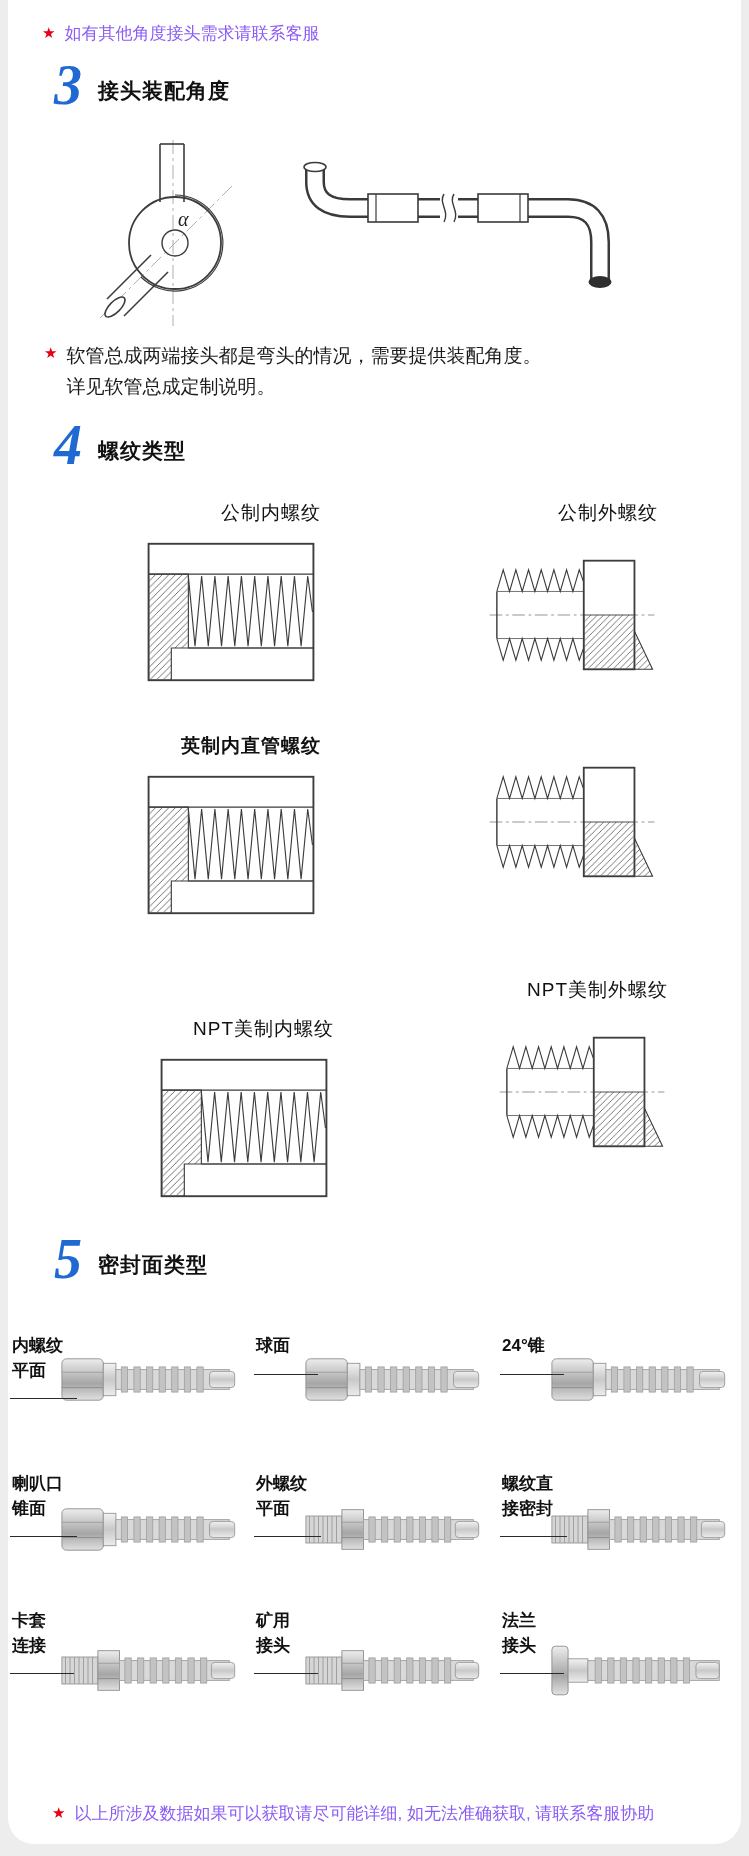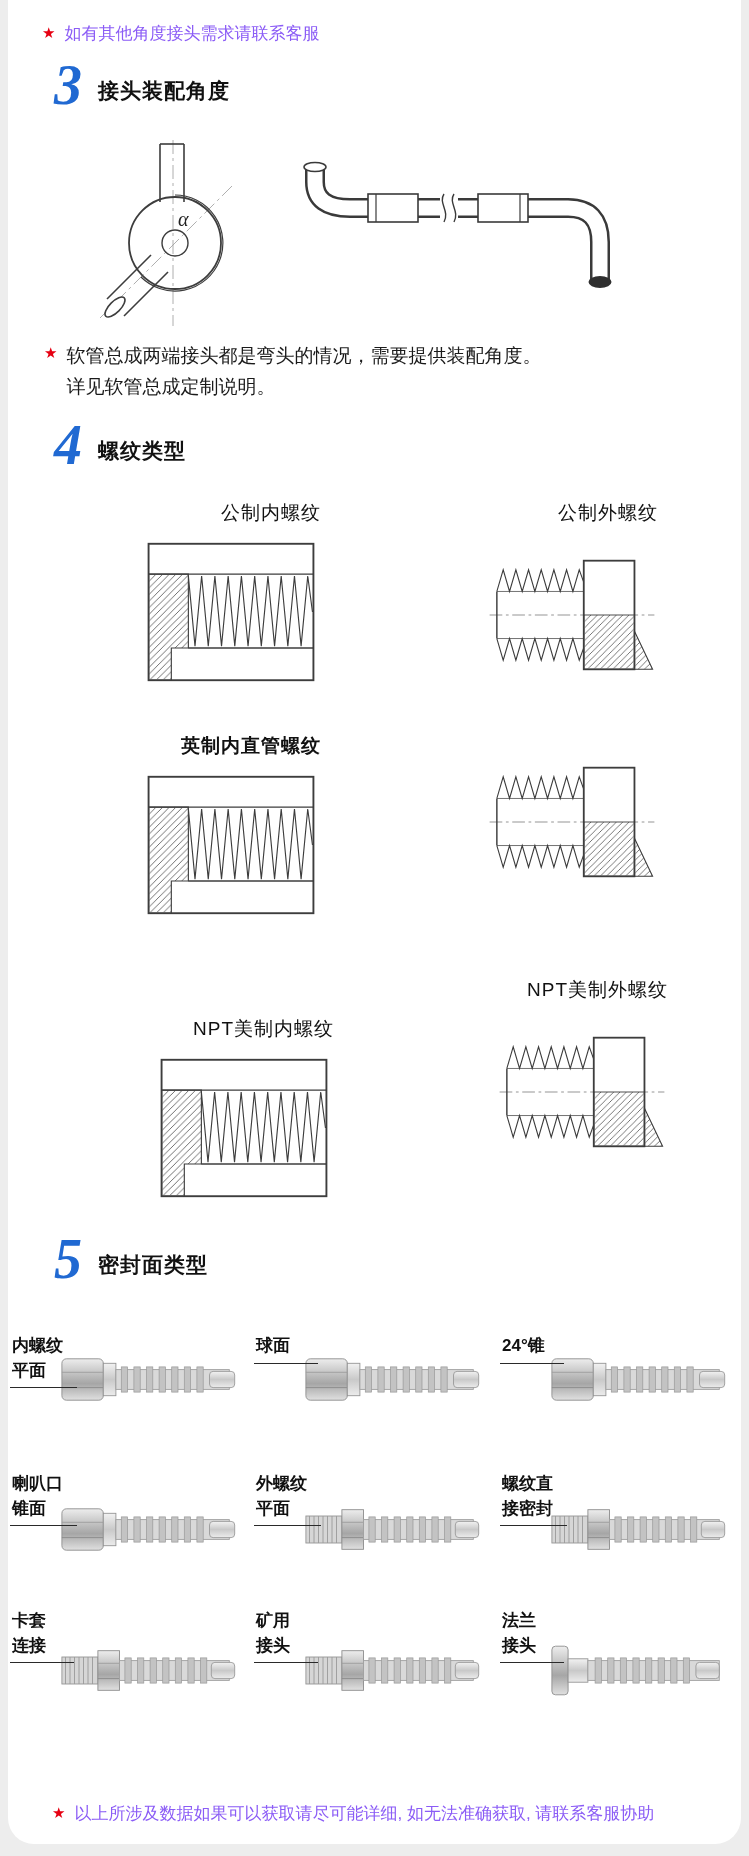--- a/index.html
+++ b/index.html
@@ -22,21 +22,21 @@
          font-style:italic;font-size:20px;color:#222;}
   .hose-svg{position:absolute;left:262px;top:158px;}
 
   .t-cell{position:absolute;width:240px;text-align:right;}
   .t-label{font-size:19px;color:#111;letter-spacing:1px;}
   .t-svg{margin-top:10px;}
   .t-svg.ext{margin-top:16px;}
 
   .f-cell{position:absolute;width:244px;height:118px;}
   .f-label{position:absolute;left:2px;top:0;font-size:17px;font-weight:bold;line-height:1.45;
-           white-space:pre-line;border-bottom:1.5px solid #2a2a2a;padding:0 14px 4px 2px;min-width:48px;z-index:2;}
+           white-space:pre-line;border-bottom:1.5px solid #2a2a2a;padding:0 14px 15px 2px;min-width:48px;z-index:2;}
   .f-svg{position:absolute;left:48px;z-index:1;}
   .row-a .f-svg{top:14px;}
   .row-b .f-svg{top:26px;}
   .row-c .f-svg{top:30px;}
 </style>
 </head>
 <body>
 
 <svg width="0" height="0" style="position:absolute" aria-hidden="true">
   <defs>

